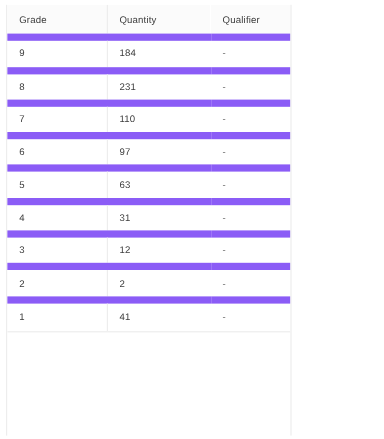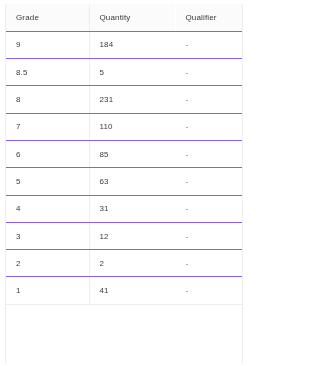--- a/index.html
+++ b/index.html
@@ -41,21 +41,21 @@
   table.grade-table td {
     height: 27.3px;
     box-sizing: border-box;
     padding: 0 0 0 10px;
     text-align: left;
     vertical-align: middle;
     font-size: 8px;
     font-weight: normal;
     color: #3c3c3c;
     letter-spacing: 0.15px;
-    border-bottom: 1px solid #8b5cf6;
+    border-bottom: 6px solid #8b5cf6;
     white-space: nowrap;
     overflow: hidden;
   }
 
   table.grade-table thead th {
     background: #fbfbfb;
     color: #3a3a3a;
   }
 
   table.grade-table th.cell-quantity,
@@ -96,37 +96,32 @@
         <th class="cell-qualifier">Qualifier</th>
       </tr>
     </thead>
     <tbody id="table-body">
         <tr>
           <td class="cell-grade">9</td>
           <td class="cell-quantity">184</td>
           <td class="cell-qualifier"><span class="dash">-</span></td>
         </tr>
         <tr>
-          <td class="cell-grade">8.5</td>
-          <td class="cell-quantity">5</td>
-          <td class="cell-qualifier"><span class="dash">-</span></td>
-        </tr>
-        <tr>
           <td class="cell-grade">8</td>
           <td class="cell-quantity">231</td>
           <td class="cell-qualifier"><span class="dash">-</span></td>
         </tr>
         <tr>
           <td class="cell-grade">7</td>
           <td class="cell-quantity">110</td>
           <td class="cell-qualifier"><span class="dash">-</span></td>
         </tr>
         <tr>
           <td class="cell-grade">6</td>
-          <td class="cell-quantity">85</td>
+          <td class="cell-quantity">97</td>
           <td class="cell-qualifier"><span class="dash">-</span></td>
         </tr>
         <tr>
           <td class="cell-grade">5</td>
           <td class="cell-quantity">63</td>
           <td class="cell-qualifier"><span class="dash">-</span></td>
         </tr>
         <tr>
           <td class="cell-grade">4</td>
           <td class="cell-quantity">31</td>

